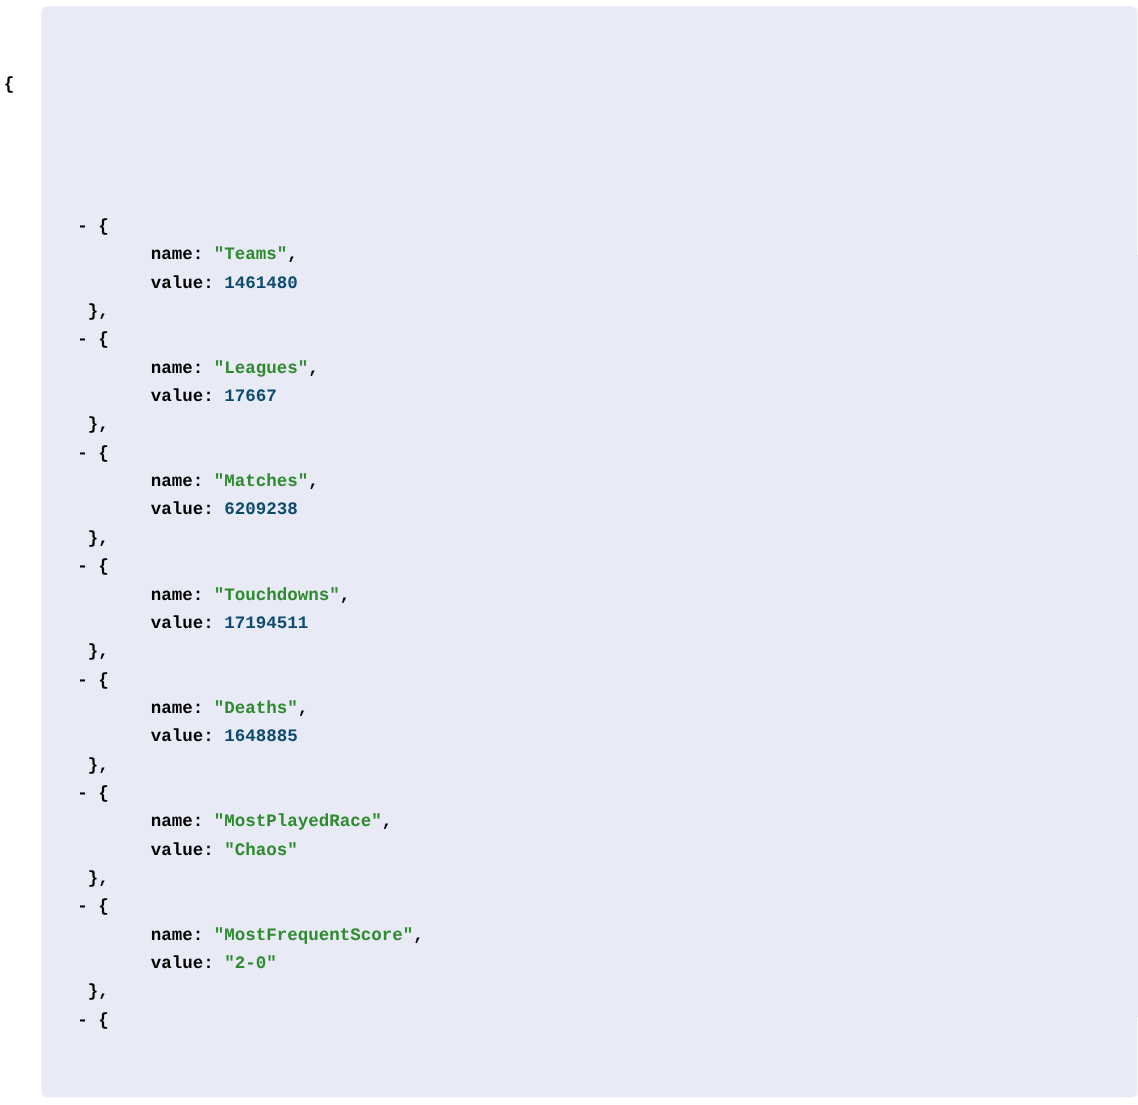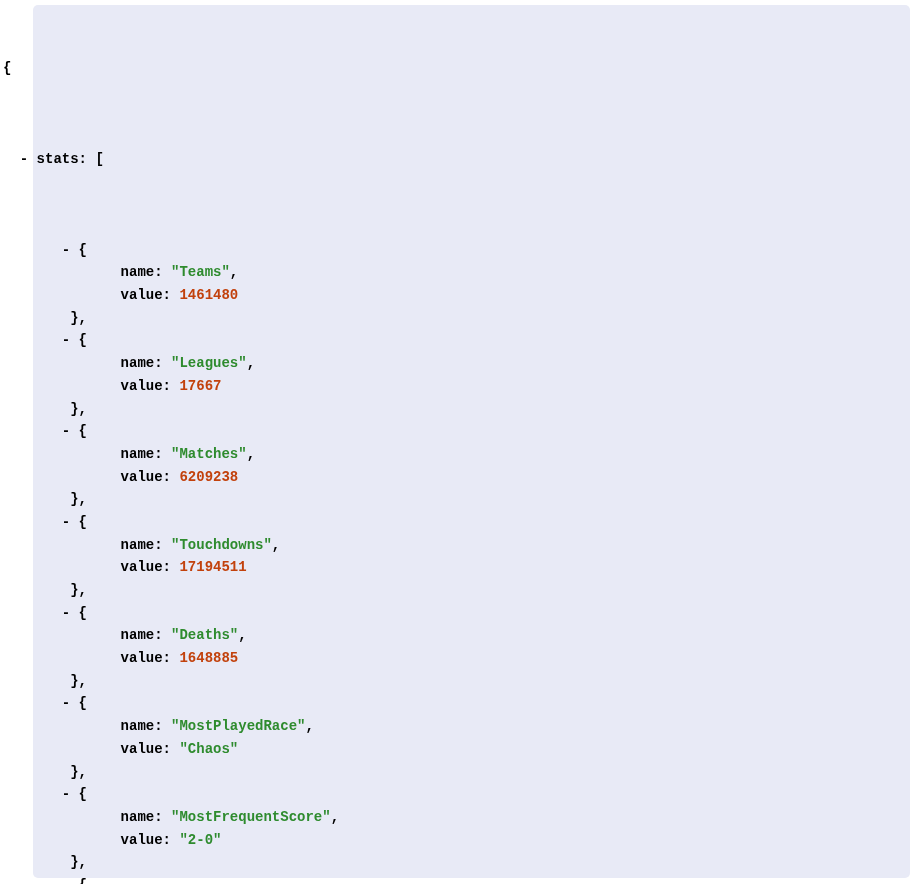--- a/index.html
+++ b/index.html
@@ -42,31 +42,30 @@
   .ind8  { padding-left: 8ch; }
   .ind14 { padding-left: 14ch; }
   .tog {
     color: #000000;
     margin-right: 1ch;
     cursor: pointer;
   }
   .key { color: #000000; }
   .p   { color: #000000; }
   .str { color: #2e8b2e; }
-  .num { color: #c2410c; }
+  .num { color: #0c4a6e; }
 </style>
 </head>
 <body>
 
 <div class="viewport">
   <div class="hl"></div>
   <div class="code">
 
     <div class="line"><span class="p">{</span></div>
 
-    <div class="line ind2"><span class="tog">-</span><span class="key">stats</span><span class="p">: [</span></div>
 
     <div><div><div class="line ind7"><span class="tog">-</span><span class="p">{</span></div><div class="line ind14"><span class="key">name: </span><span class="str">"Teams"</span><span class="p">,</span></div><div class="line ind14"><span class="key">value: </span><span class="num">1461480</span></div><div class="line ind8"><span class="p">},</span></div></div><div><div class="line ind7"><span class="tog">-</span><span class="p">{</span></div><div class="line ind14"><span class="key">name: </span><span class="str">"Leagues"</span><span class="p">,</span></div><div class="line ind14"><span class="key">value: </span><span class="num">17667</span></div><div class="line ind8"><span class="p">},</span></div></div><div><div class="line ind7"><span class="tog">-</span><span class="p">{</span></div><div class="line ind14"><span class="key">name: </span><span class="str">"Matches"</span><span class="p">,</span></div><div class="line ind14"><span class="key">value: </span><span class="num">6209238</span></div><div class="line ind8"><span class="p">},</span></div></div><div><div class="line ind7"><span class="tog">-</span><span class="p">{</span></div><div class="line ind14"><span class="key">name: </span><span class="str">"Touchdowns"</span><span class="p">,</span></div><div class="line ind14"><span class="key">value: </span><span class="num">17194511</span></div><div class="line ind8"><span class="p">},</span></div></div><div><div class="line ind7"><span class="tog">-</span><span class="p">{</span></div><div class="line ind14"><span class="key">name: </span><span class="str">"Deaths"</span><span class="p">,</span></div><div class="line ind14"><span class="key">value: </span><span class="num">1648885</span></div><div class="line ind8"><span class="p">},</span></div></div><div><div class="line ind7"><span class="tog">-</span><span class="p">{</span></div><div class="line ind14"><span class="key">name: </span><span class="str">"MostPlayedRace"</span><span class="p">,</span></div><div class="line ind14"><span class="key">value: </span><span class="str">"Chaos"</span></div><div class="line ind8"><span class="p">},</span></div></div><div><div class="line ind7"><span class="tog">-</span><span class="p">{</span></div><div class="line ind14"><span class="key">name: </span><span class="str">"MostFrequentScore"</span><span class="p">,</span></div><div class="line ind14"><span class="key">value: </span><span class="str">"2-0"</span></div><div class="line ind8"><span class="p">},</span></div></div><div><div class="line ind7"><span class="tog">-</span><span class="p">{</span></div></div></div>
 
     
 
   </div>
 </div>
 
 </body></html>

